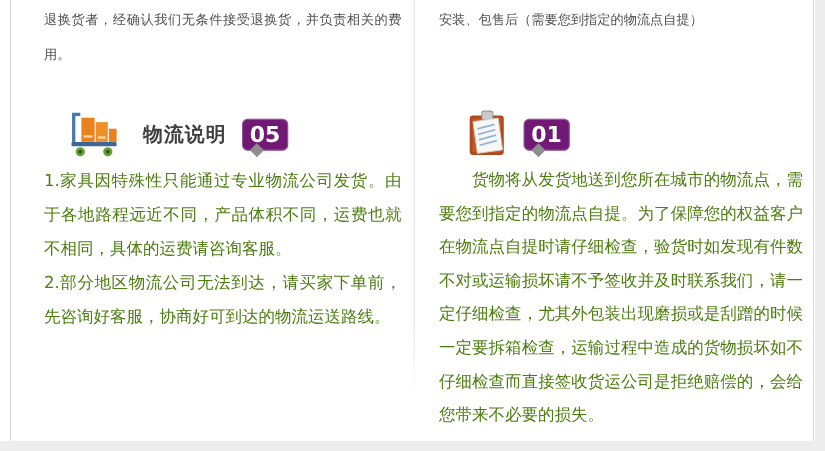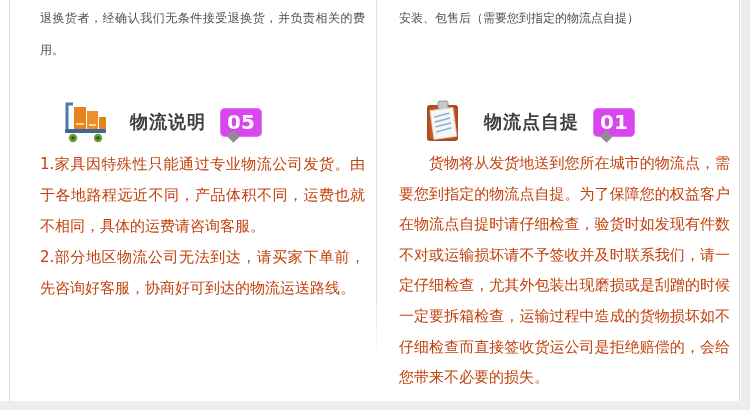--- a/index.html
+++ b/index.html
@@ -42,35 +42,35 @@
   }
   .hdr-icon { flex: 0 0 auto; display: block; }
   .col-left  .hdr-icon { margin-left: 22px; }
   .col-right .hdr-icon { margin-left: 25px; }
   .section-title {
     margin-left: 22px; font-size: 18px; font-weight: bold;
     color: #3e3e3e; letter-spacing: 1px; white-space: nowrap;
   }
   .badge {
     position: relative; margin-left: 14px;
-    background: #d946ef; color: #ffffff;
+    background: #701a75; color: #ffffff;
     font-size: 20px; font-weight: bold; line-height: 29px;
     padding: 0 7px; border-radius: 5px;
     box-shadow: inset 0 0 0 1px rgba(255,255,255,0.25);
   }
   .badge::after {
     content: ""; position: absolute; left: 9px; bottom: -4px;
     width: 9px; height: 9px; background: #8e8e8e; transform: rotate(45deg);
   }
 
   .section-body { position: absolute; left: 0; right: 0; }
   .col-left  .section-body { top: 149px; }
   .col-right .section-body { top: 148px; }
   .section-body p {
-    margin: 0; font-size: 15px; color: #c2410c; text-align: justify;
+    margin: 0; font-size: 15px; color: #4d7c0f; text-align: justify;
   }
   .col-left  .section-body p { line-height: 31px; }
   .col-right .section-body p { line-height: 30.6px; }
   .indent-first { text-indent: 2em; }
 </style>
 </head>
 <body>
 
 <div class="page">
 
@@ -110,21 +110,20 @@
     <div class="section-header">
       <svg class="hdr-icon" width="38" height="44" viewBox="0 0 38 44" aria-hidden="true">
         <rect x="3" y="5" width="31" height="36" rx="3" fill="#b04a1e"></rect>
         <rect x="5.5" y="7.5" width="26" height="31" rx="2" fill="#c05a28"></rect>
         <rect x="14" y="1" width="10" height="8" rx="2" fill="#c9c9c9" stroke="#9a9a9a" stroke-width="1"></rect>
         <g transform="rotate(-8 19 24)">
           <rect x="8" y="9" width="23" height="29" fill="#f7f7f3" stroke="#d8d8d0" stroke-width="0.8"></rect>
           <path d="M11 16 l16 -2 M11 21 l16 -2 M11 26 l16 -2 M11 31 l16 -2" stroke="#8fb3d9" stroke-width="1.6" fill="none"></path>
         </g>
       </svg>
-      <span class="section-title">物流点自提</span>
       <span class="badge">01</span>
     </div>
 
     <div class="section-body">
       <p class="indent-first">货物将从发货地送到您所在城市的物流点，需要您到指定的物流点自提。为了保障您的权益客户在物流点自提时请仔细检查，验货时如发现有件数不对或运输损坏请不予签收并及时联系我们，请一定仔细检查，尤其外包装出现磨损或是刮蹭的时候一定要拆箱检查，运输过程中造成的货物损坏如不仔细检查而直接签收货运公司是拒绝赔偿的，会给您带来不必要的损失。</p>
     </div>
   </div>
 
   <div class="gutter-right"></div>
   <div class="gutter-bottom"></div>

